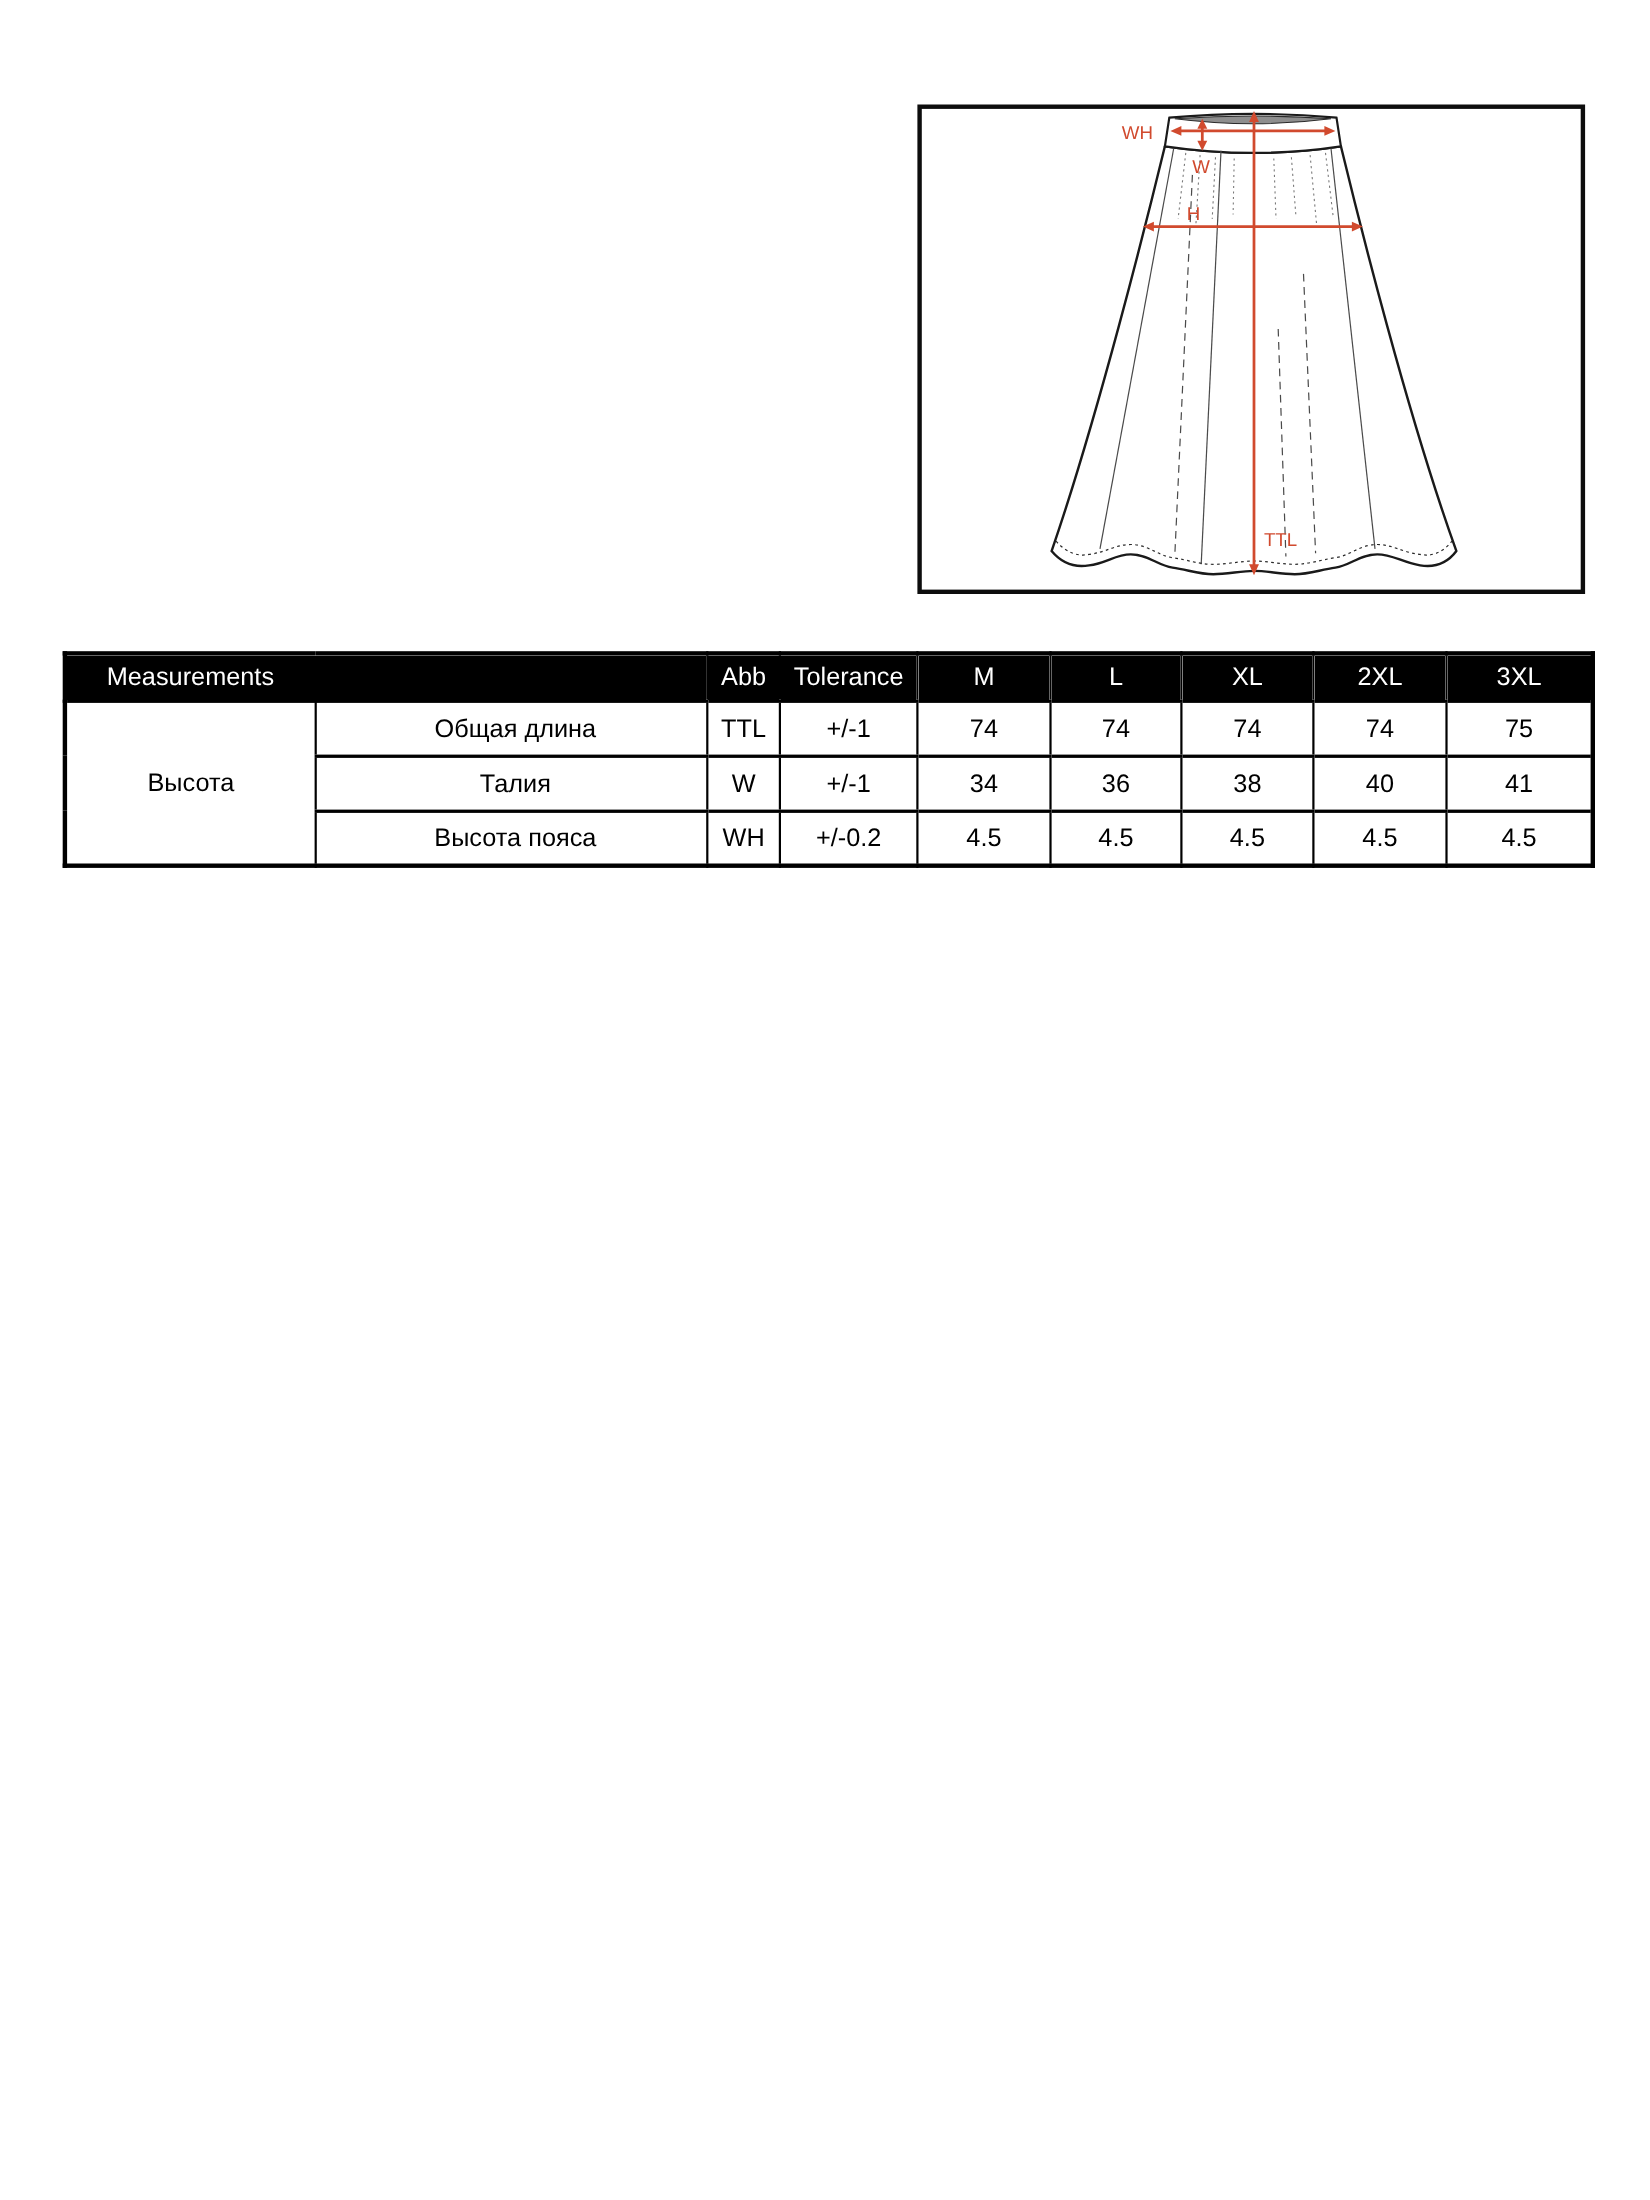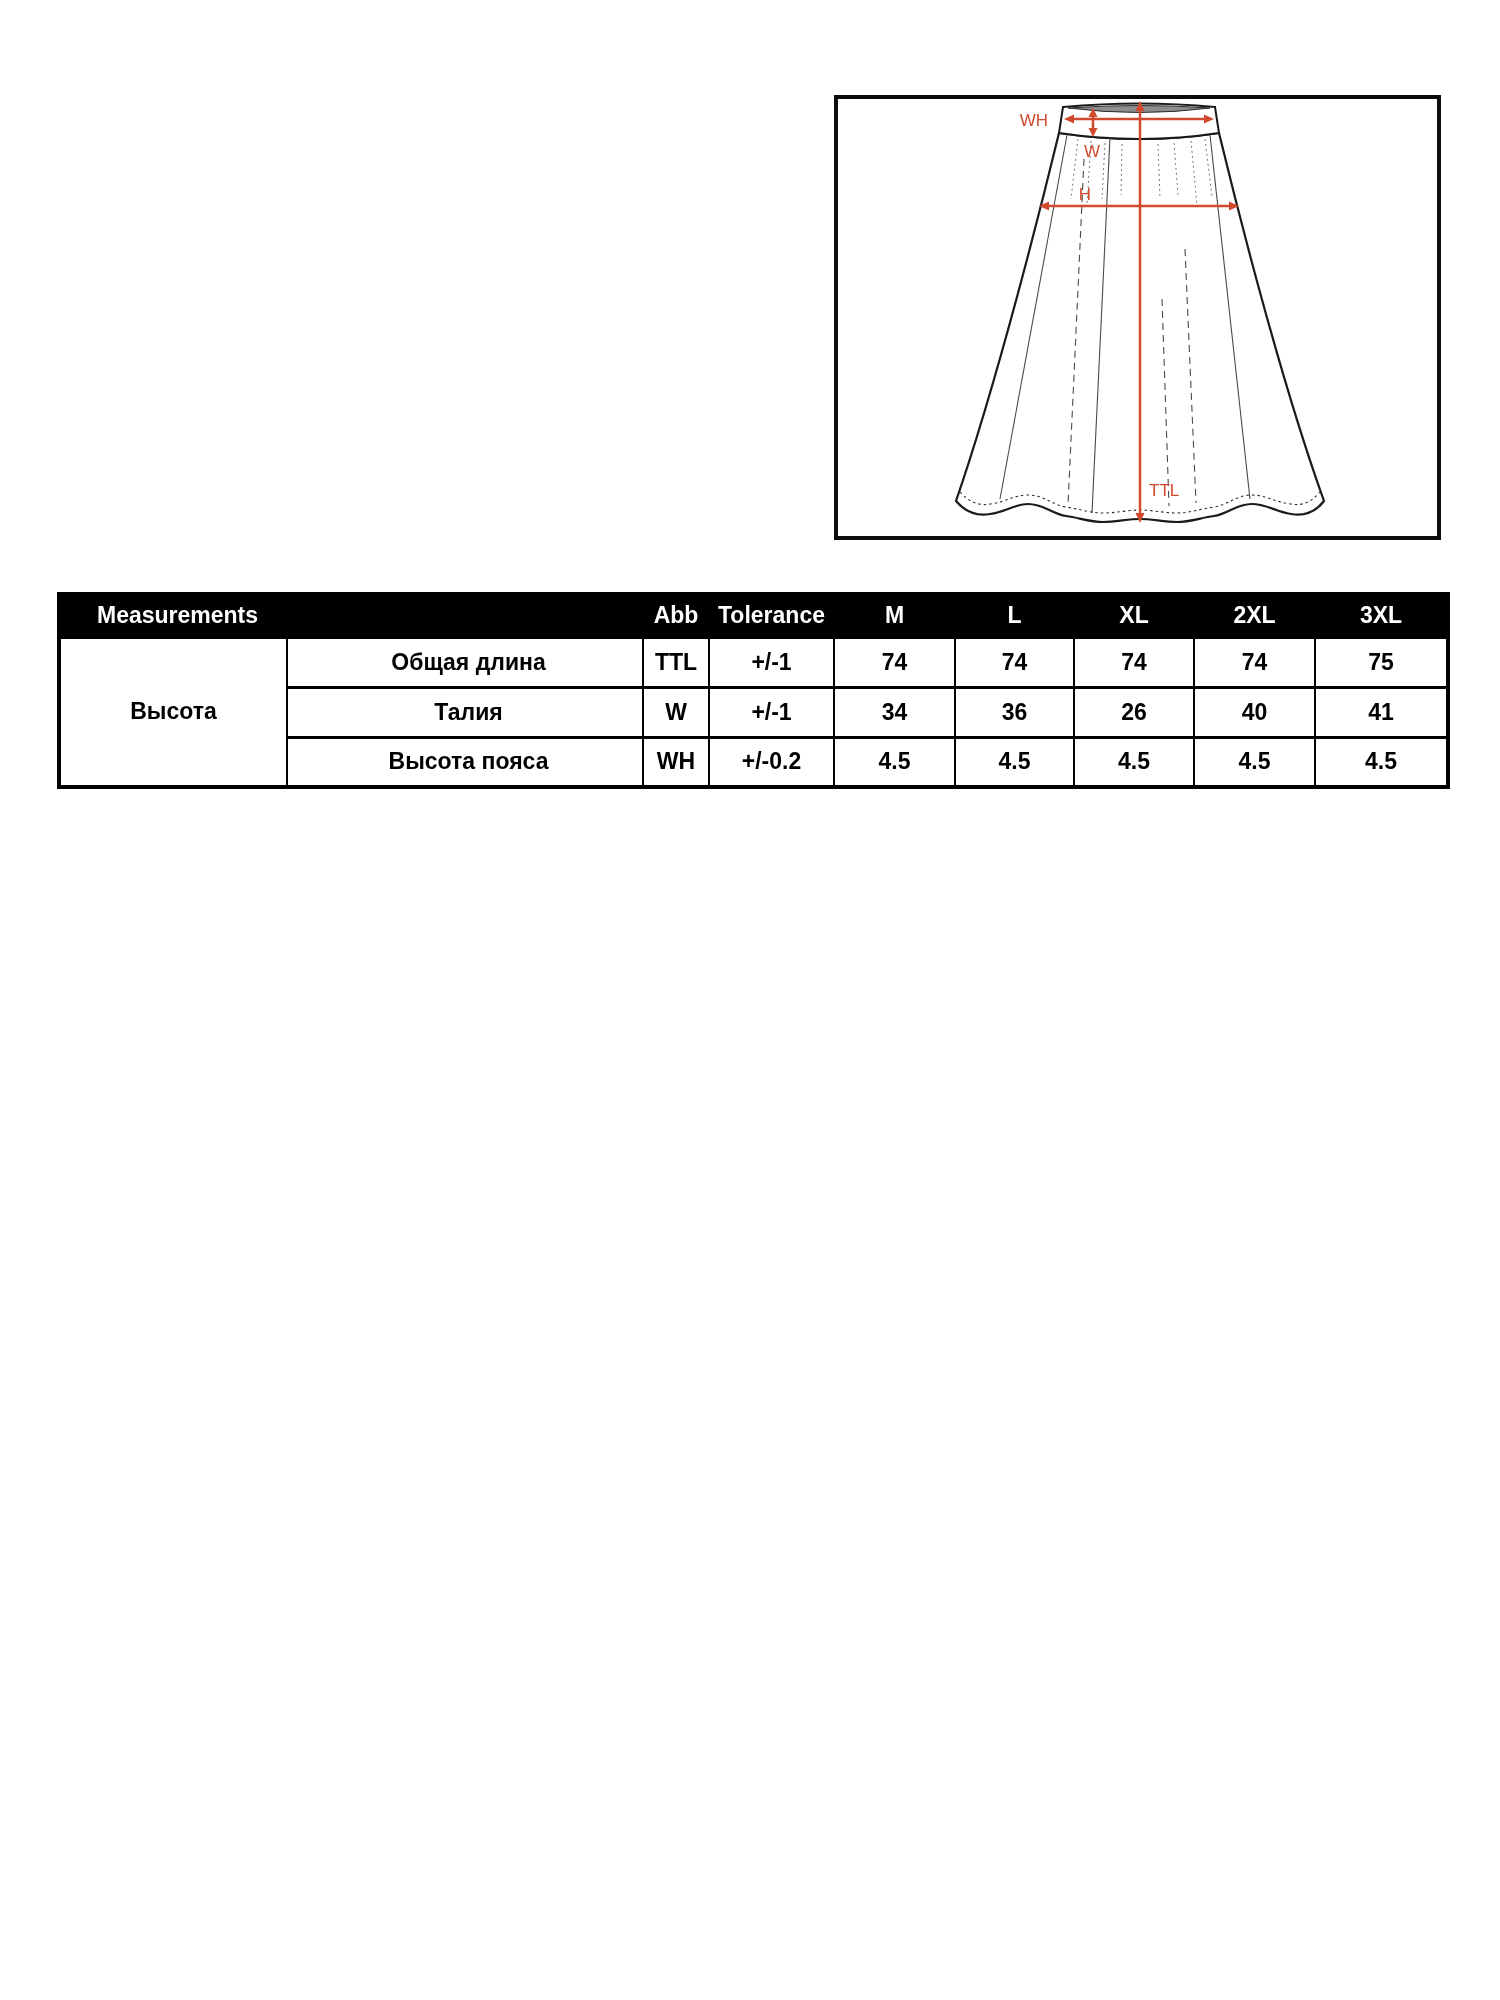--- a/index.html
+++ b/index.html
@@ -50,21 +50,21 @@
     border-collapse: collapse;
     table-layout: fixed;
     font-size: 23px;
   }
   .spec-table th, .spec-table td {
     border: 2px solid #000;
     border-top-width: 3px;
     border-bottom-width: 3px;
     text-align: center;
     vertical-align: middle;
-    font-weight: bold;
+    font-weight: normal;
     padding: 0;
     overflow: hidden;
     white-space: nowrap;
   }
   .spec-table { border: 4px solid #000; }
   .spec-table thead tr { background: #000; color: #fff; height: 43px; }
   .spec-table tbody tr { height: 50px; }
   .spec-table th.meas-head { text-align: left; padding-left: 36px; }
   .spec-table td.name-cell { text-align: center; padding-left: 7px; }
 </style>
@@ -177,21 +177,21 @@
       <td>74</td>
       <td>74</td>
       <td>75</td>
     </tr>
     <tr>
       <td class="name-cell">Талия</td>
       <td>W</td>
       <td>+/-1</td>
       <td>34</td>
       <td>36</td>
-      <td>26</td>
+      <td>38</td>
       <td>40</td>
       <td>41</td>
     </tr>
     <tr>
       <td class="name-cell">Высота пояса</td>
       <td>WH</td>
       <td>+/-0.2</td>
       <td>4.5</td>
       <td>4.5</td>
       <td>4.5</td>

